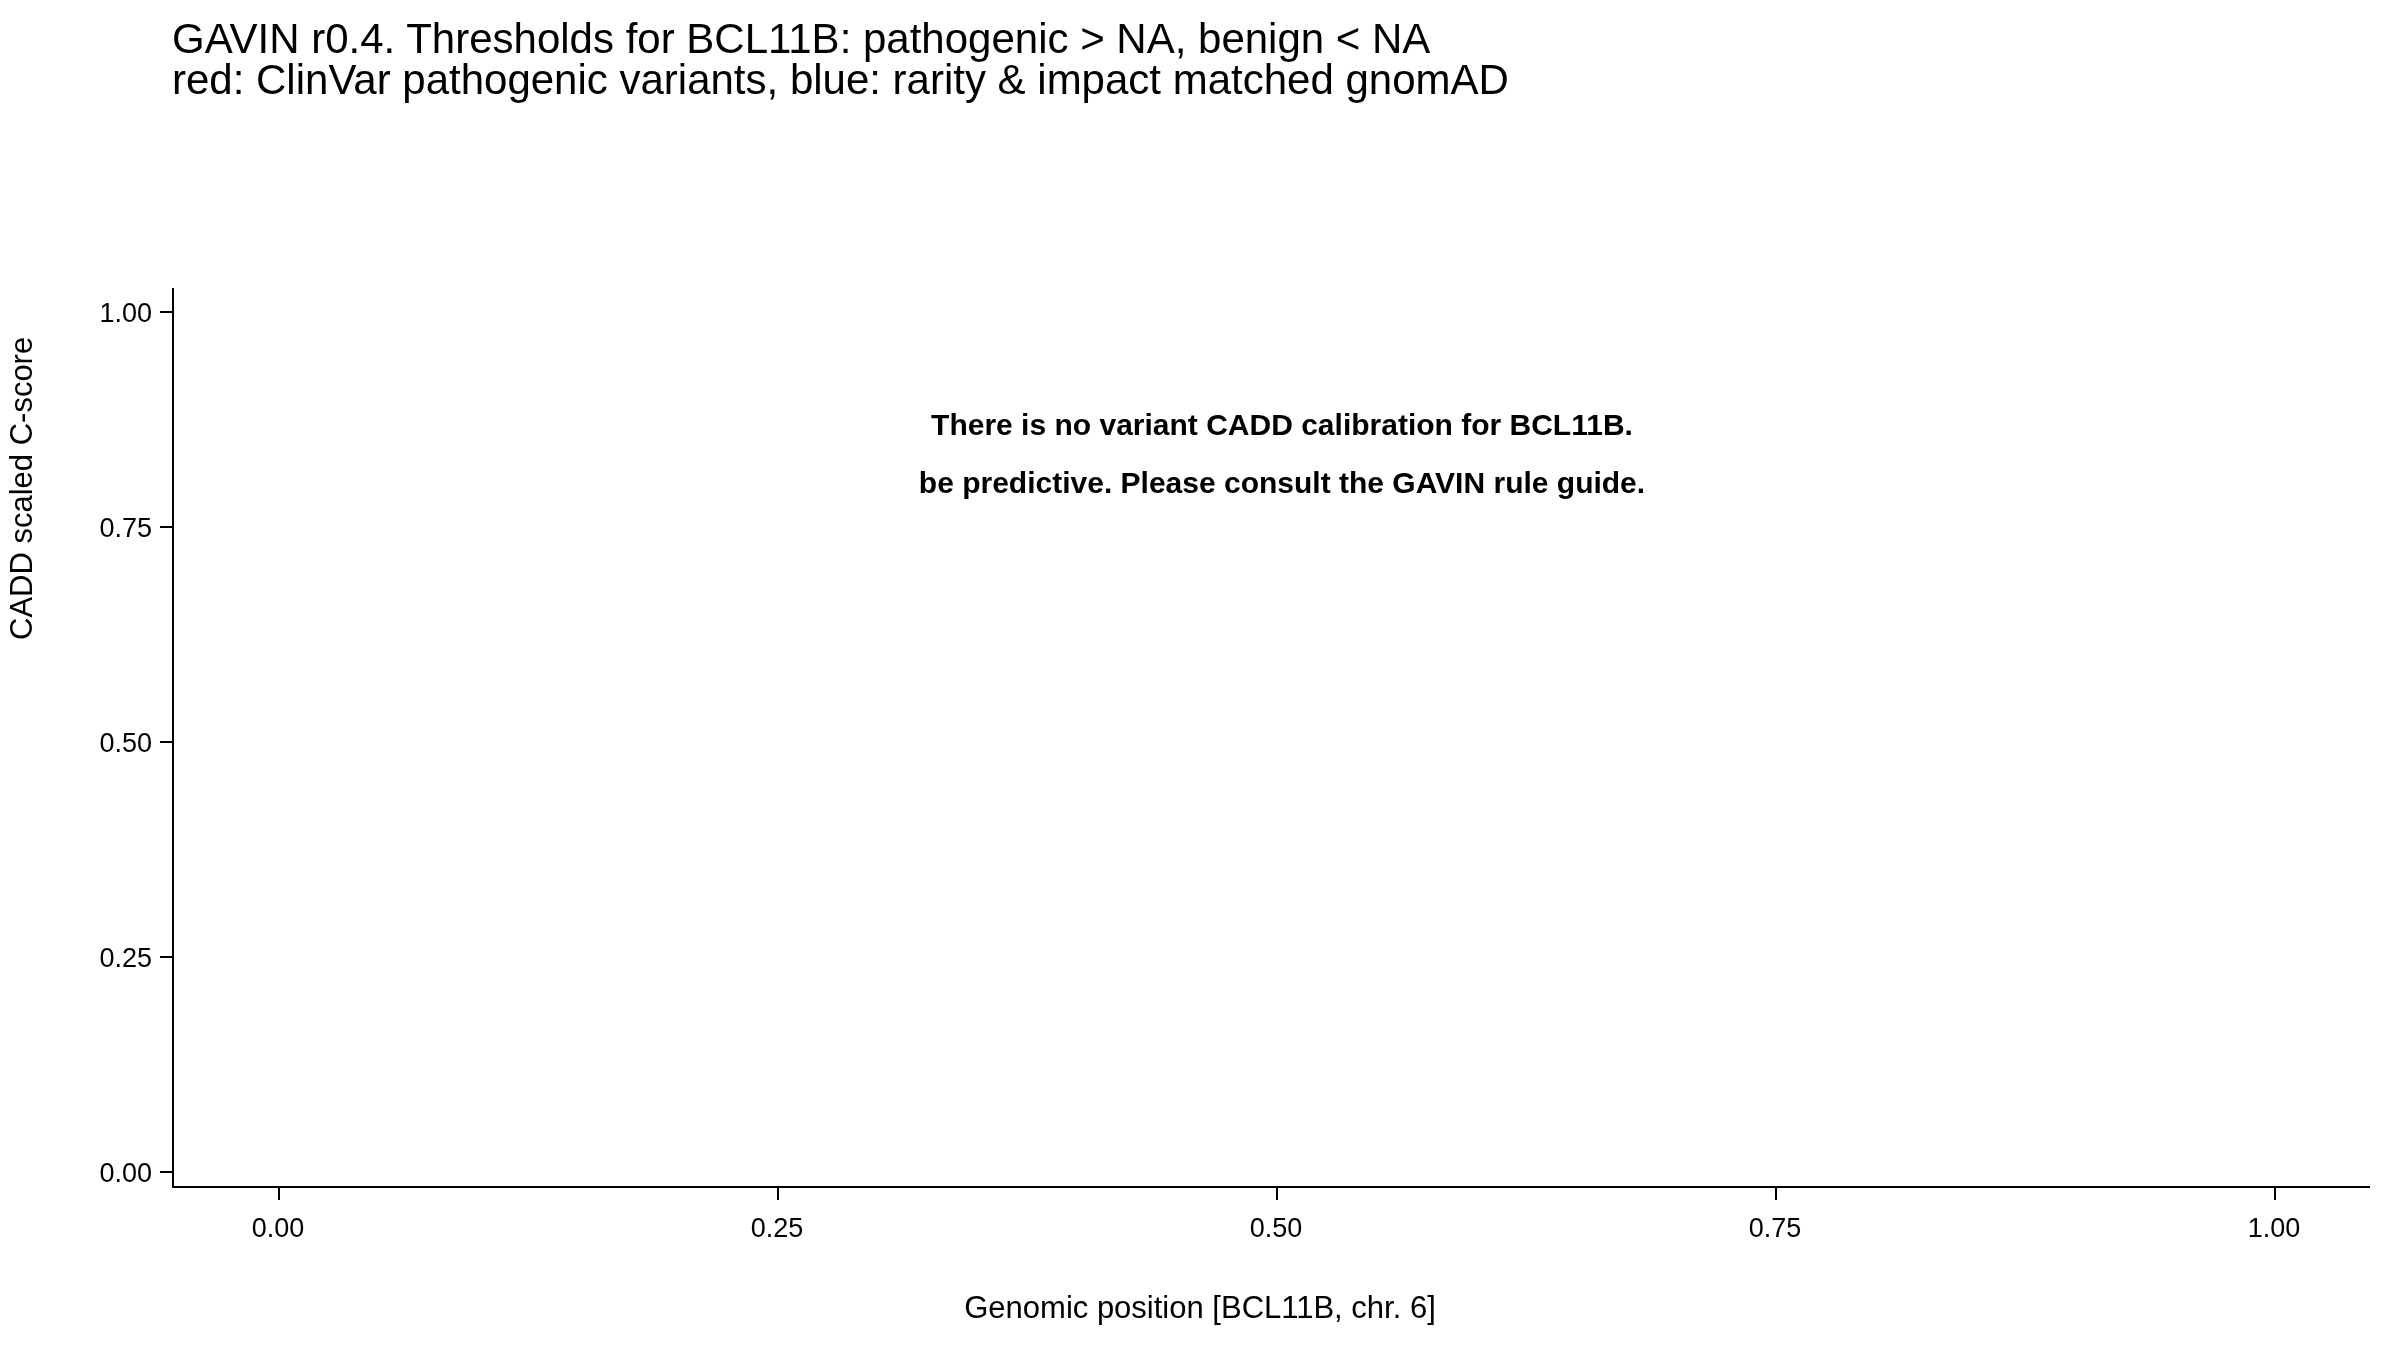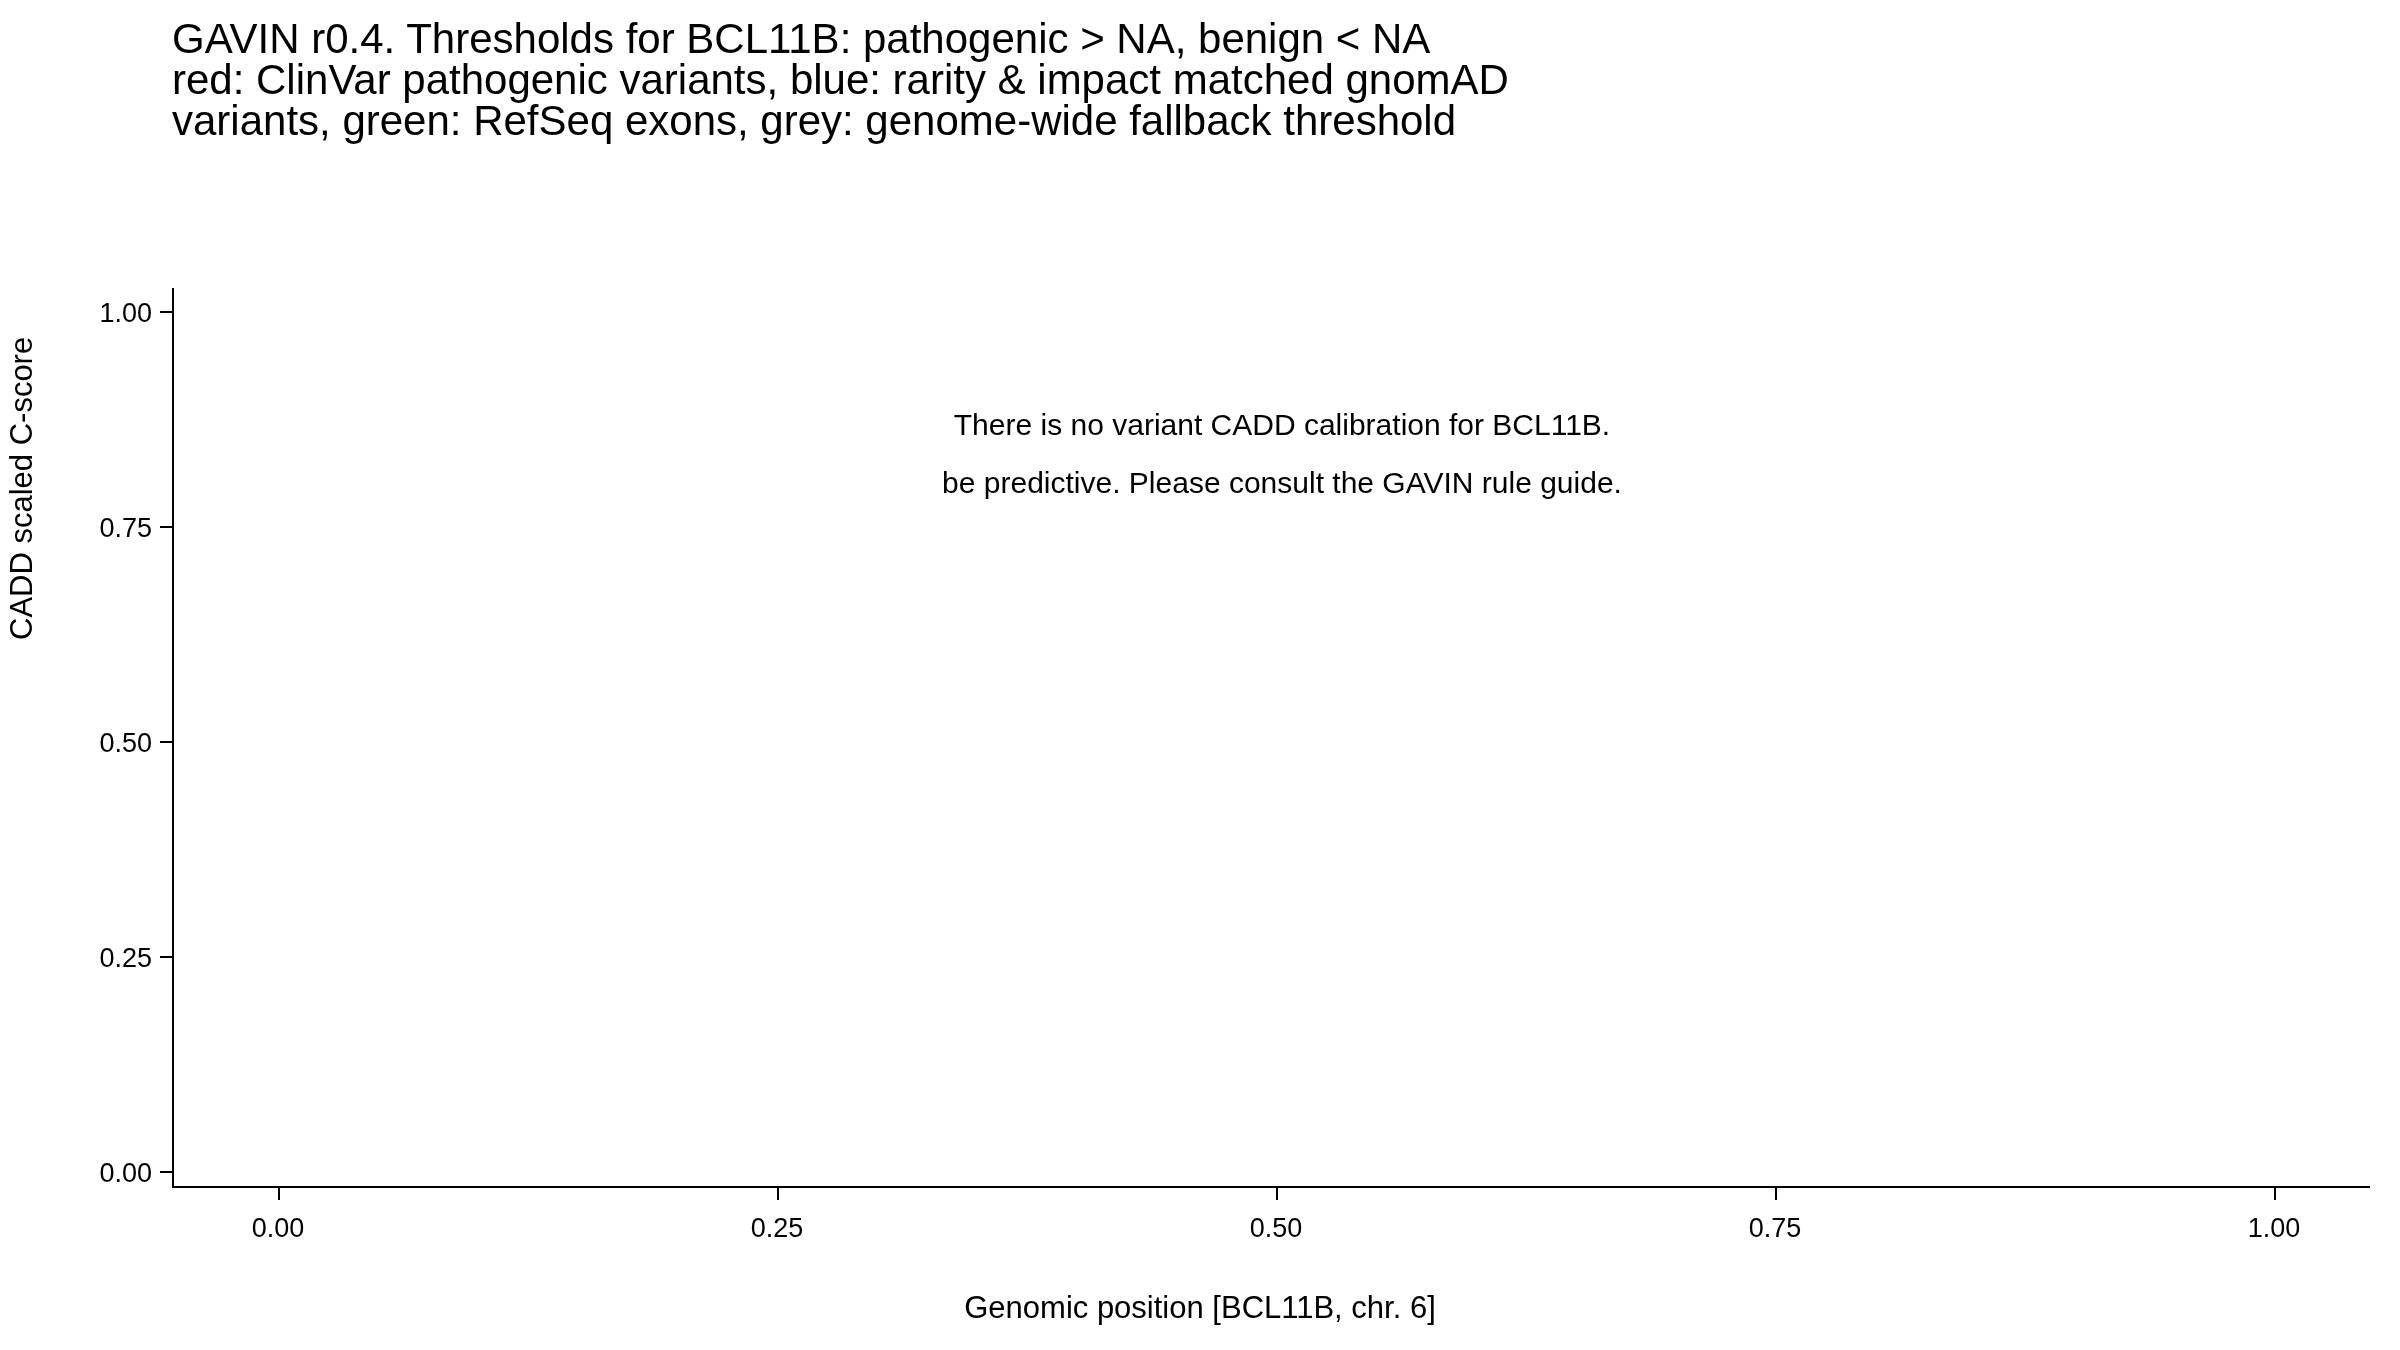--- a/index.html
+++ b/index.html
@@ -37,20 +37,21 @@
     white-space: pre;
   }
 
   
   .plot-panel {
     position: absolute;
     left: 172px;
     top: 288px;
     width: 2198px;
     height: 900px;
+    font-weight: bold;
   }
 
   
   .axis-line-y {
     position: absolute;
     left: 0;
     top: 0;
     width: 2px;
     height: 900px;
     background: #000000;
@@ -127,21 +128,20 @@
   .panel-message div { white-space: pre; }
 </style>
 </head>
 <body>
 
 <div class="page">
 
   <div class="title-block">
     <div class="title-line">GAVIN r0.4. Thresholds for BCL11B: pathogenic &gt; NA, benign &lt; NA</div>
     <div class="title-line">red: ClinVar pathogenic variants, blue: rarity &amp; impact matched gnomAD</div>
-    <div class="title-line">variants, green: RefSeq exons, grey: genome-wide fallback threshold</div>
   </div>
 
   <div class="ylab">CADD scaled C-score</div>
 
   <div class="y-label" style="left:42px; top:298px; width:110px;">1.00</div>
   <div class="y-label" style="left:42px; top:513px; width:110px;">0.75</div>
   <div class="y-label" style="left:42px; top:728px; width:110px;">0.50</div>
   <div class="y-label" style="left:42px; top:943px; width:110px;">0.25</div>
   <div class="y-label" style="left:42px; top:1158px; width:110px;">0.00</div>
 

